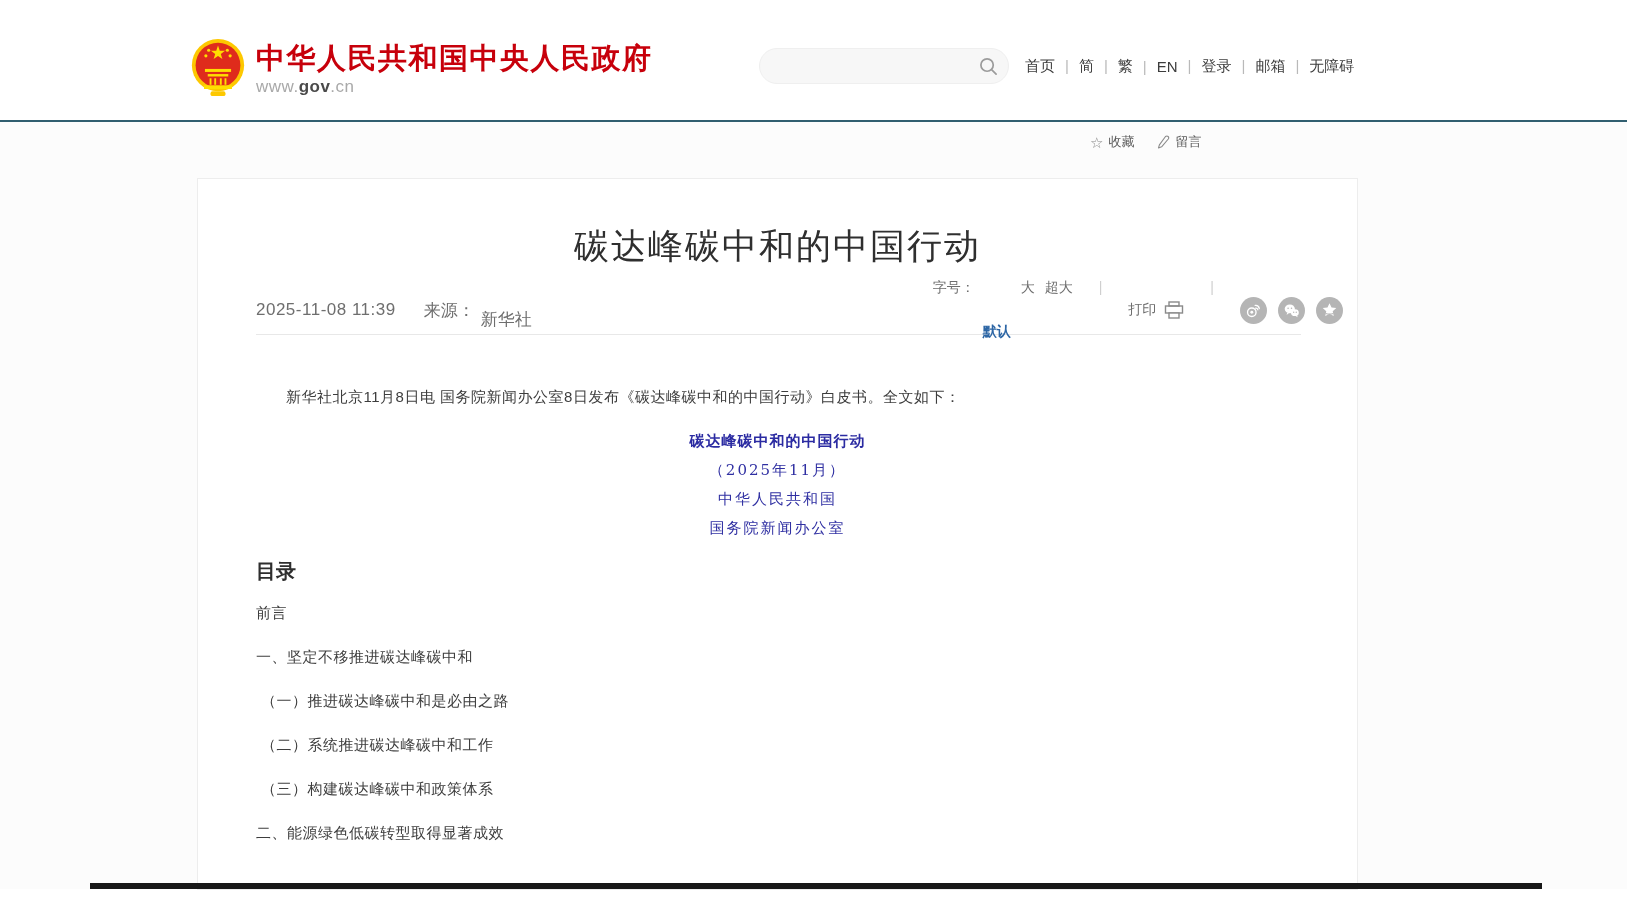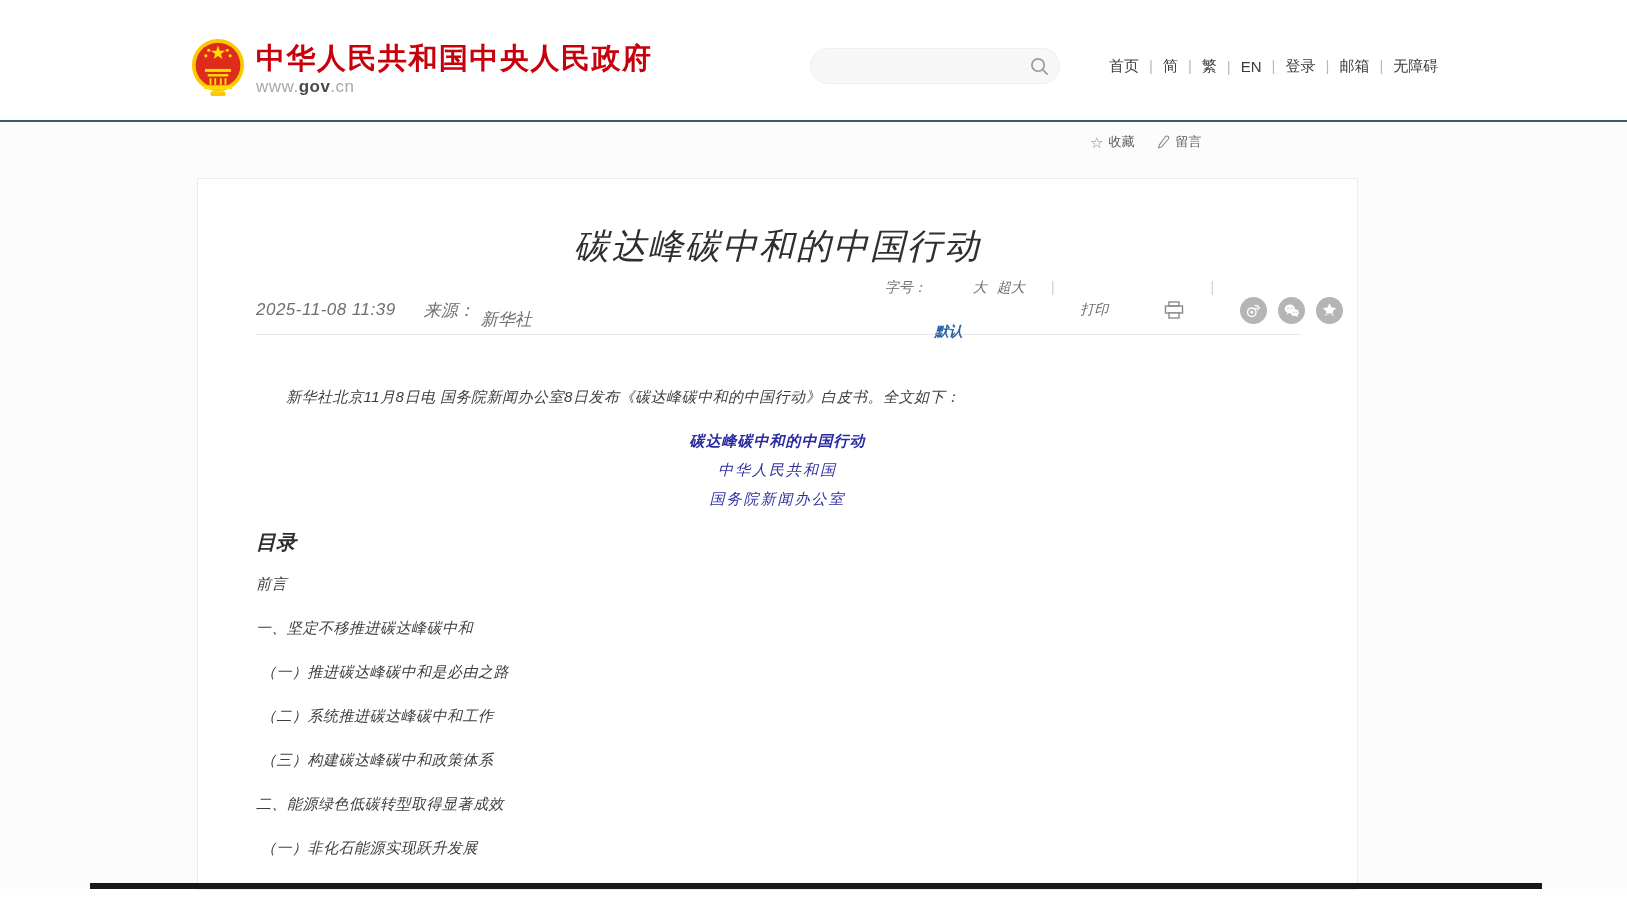--- a/index.html
+++ b/index.html
@@ -8,21 +8,21 @@
 
   
   .site-header { position:relative; width:1627px; height:120px; background:#fff; }
   .brand { position:absolute; left:190px; top:38px; display:flex; align-items:flex-start; }
   .emblem { width:56px; height:60px; flex:0 0 auto; }
   .brand-text { margin-left:10px; padding-top:4px; }
   .site-title { font-size:29px; font-weight:bold; color:#c7000b; letter-spacing:1.5px; line-height:32px; }
   .site-url { margin-top:3px; font-size:17px; color:#a9a9a9; letter-spacing:0.5px; }
   .site-url .g { font-weight:bold; color:#4a4a4a; }
 
-  .header-right { position:absolute; left:810px; top:48px; display:flex; align-items:center;gap:33px; }
+  .header-right { position:absolute; left:759px; top:48px; display:flex; align-items:center; }
   .searchbox { position:relative; width:250px; height:36px; background:#f7f7f7;
     border:1px solid #efefef; border-radius:18px; }
   .searchbox input { position:absolute; left:16px; top:0; width:200px; height:34px;
     border:none; outline:none; background:transparent; font-size:14px; color:#333; }
   .search-glass { position:absolute; right:10px; top:8px; }
 
   .main-nav { display:flex; align-items:center; margin-left:16px; font-size:15px; color:#3c3c3c; }
   .main-nav .nav-item { cursor:pointer; white-space:nowrap; }
   .main-nav .nav-item + .nav-item::before { content:"|"; color:#b9b9b9; font-weight:200; margin:0 10px; }
 
@@ -31,36 +31,36 @@
   
   .main-area { position:relative; width:1627px; height:767px; background:#fcfcfc; }
 
   .quick-actions { position:absolute; left:1090px; top:11px; display:flex; align-items:center;
     font-size:13px; color:#5a5a5a; }
   .qa-item { display:flex; align-items:center; cursor:pointer; }
   .qa-item + .qa-item { margin-left:22px; }
   .qa-item .qa-ico { font-size:15px; color:#8a8a8a; margin-right:5px; line-height:1; }
 
   .article-card { position:absolute; left:197px; top:56px; width:1161px; height:712px;
-    background:#fff; border:1px solid #ededed; padding-top:44px;font-style:italic; }
+    background:#fff; border:1px solid #ededed; padding-top:44px; }
 
   .article-title { text-align:center; font-size:35px; font-weight:400; color:#2f2f2f;
     line-height:46px; letter-spacing:2px; }
 
   .meta-row { margin-top:28px; height:26px; padding:0 14px 0 58px;
     display:flex; justify-content:space-between; align-items:center; }
   .meta-left { font-size:17px; color:#6e6e6e; display:flex; align-items:center; }
   .meta-date { letter-spacing:0.5px; }
   .meta-source-label { margin-left:28px; }
   .meta-source { margin-left:6px;margin-top:19px; }
   .meta-right { display:flex; font-size:14px; color:#6e6e6e; }
   .fz-default { color:#2d66a5; font-weight:bold; margin-left:8px; cursor:pointer;margin-top:44px; }
   .fz-opt { margin-left:10px; cursor:pointer; }
   .meta-sep { color:#cfcfcf; margin:0 26px; font-weight:200; }
-  .print-wrap { display:flex; align-items:center; cursor:pointer;gap:48px; }
+  .print-wrap { display:flex; align-items:center; cursor:pointer; }
   .print-wrap svg { margin-left:8px; }
   .share-icons { display:flex; align-items:center; }
   .share-circle { width:27px; height:27px; border-radius:50%; background:#b5b5b5;
     display:flex; align-items:center; justify-content:center; cursor:pointer; }
   .share-circle + .share-circle { margin-left:11px; }
 
   .meta-divider { margin:11px 56px 0 58px; border-top:1px solid #e8e8e8; }
 
   .card-content { padding:0 58px; font-size:15px; color:#3d3d3d; }
   .card-content p { line-height:16px; }
@@ -193,27 +193,27 @@
           </span>
         </span>
       </div>
     </div>
 
     <div class="meta-divider"></div>
 
     <div class="card-content">
       <p class="p-lead">新华社北京11月8日电 国务院新闻办公室8日发布《碳达峰碳中和的中国行动》白皮书。全文如下：</p>
       <p class="c-title">碳达峰碳中和的中国行动</p>
+      <p class="c-line">（2025年11月）</p>
       <p class="c-line">中华人民共和国</p>
       <p class="c-line">国务院新闻办公室</p>
       <p class="toc-head">目录</p>
       <p class="toc-item" style="margin-top:26px;">前言</p>
       <p class="toc-item">一、坚定不移推进碳达峰碳中和</p>
       <p class="toc-item sub">（一）推进碳达峰碳中和是必由之路</p>
       <p class="toc-item sub">（二）系统推进碳达峰碳中和工作</p>
       <p class="toc-item sub">（三）构建碳达峰碳中和政策体系</p>
       <p class="toc-item">二、能源绿色低碳转型取得显著成效</p>
-      <p class="toc-item sub">（一）非化石能源实现跃升发展</p>
     </div>
   </div>
 </div>
 
 <div class="bottom-bar"></div>
 
 </body></html>

